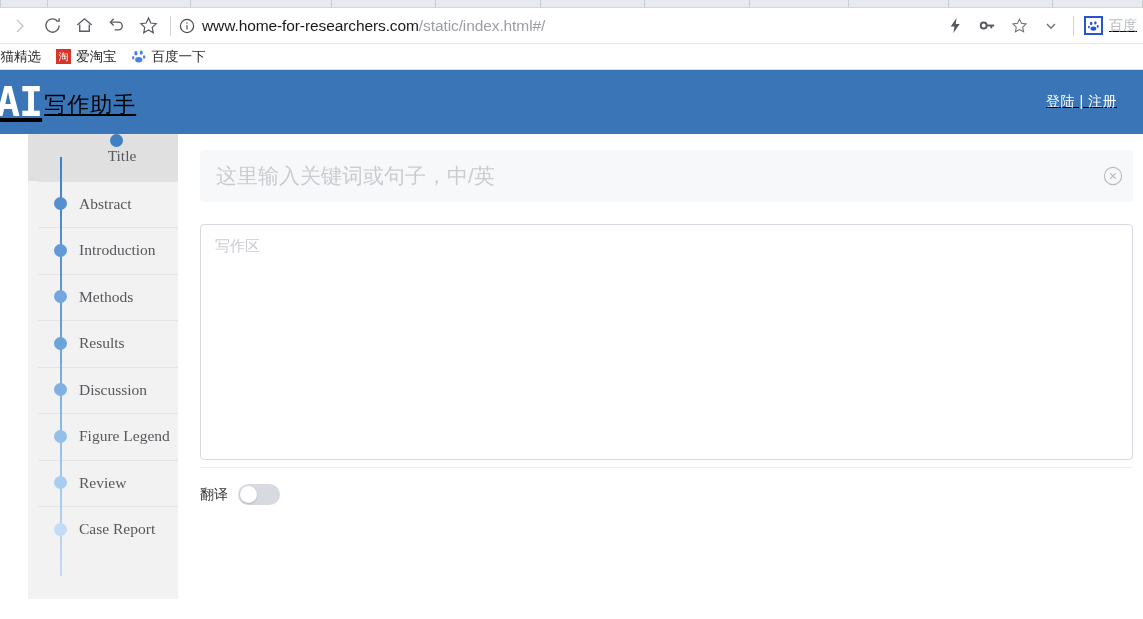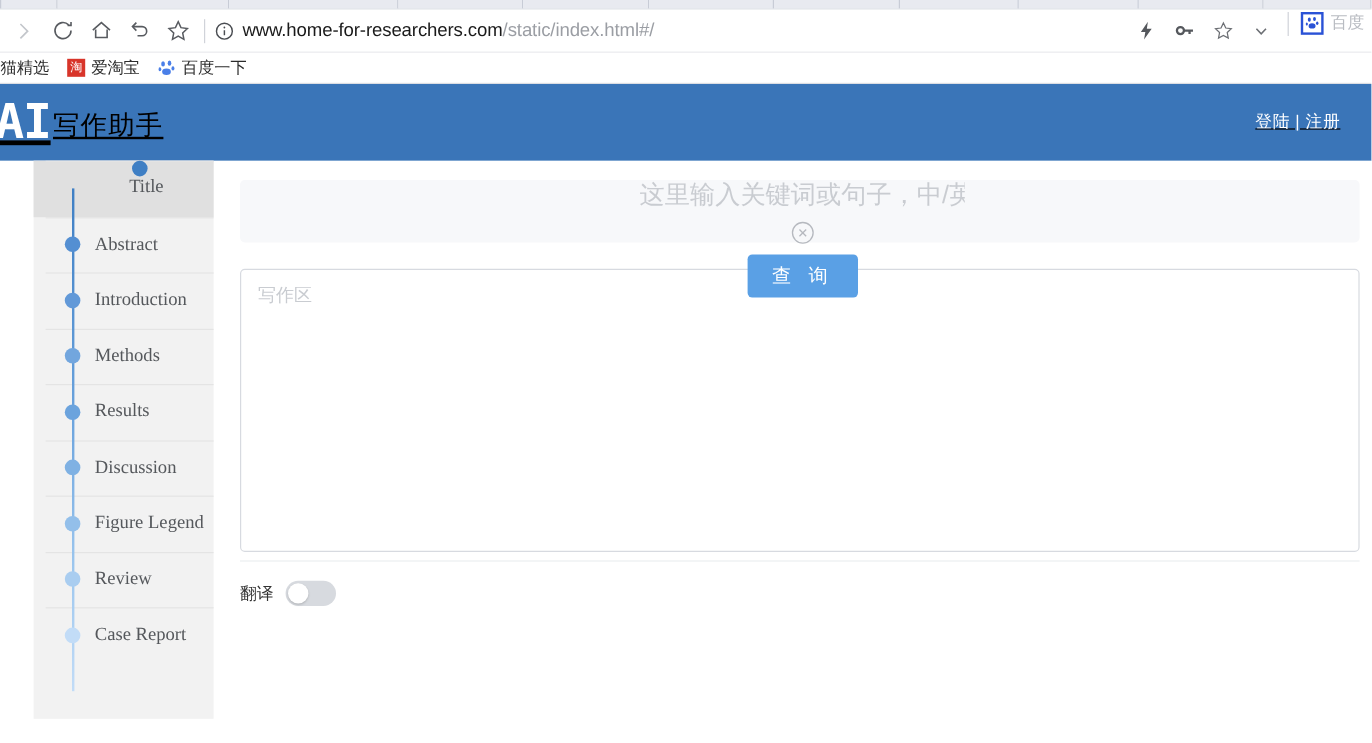--- a/index.html
+++ b/index.html
@@ -59,21 +59,21 @@
     padding-left: 2px;
   }
   .url-text {
     font-size: 15.5px;
     color: #1a1a1a;
     white-space: nowrap;
     letter-spacing: -0.1px;
   }
   .url-text .dim { color: #9b9ea4; }
   .tb-right {
-    display: flex; align-items: flex-start; flex: none;
+    display: flex; align-items: center; flex: none; text-decoration: underline;
   }
   .baidu-chip {
     display: flex; align-items: center; gap: 6px;
     margin-left: 4px;
   }
   .baidu-box {
     width: 19px; height: 19px;
     border: 2px solid #2a52d6;
     display: flex; align-items: center; justify-content: center;
     background: #fff;
@@ -202,21 +202,20 @@
     min-width: 0;
   }
   .searchrow {
     display: flex;
     align-items: center;
     height: 52px;
     background: #f7f8fa;
     border-radius: 4px;
     padding: 0 10px 0 14px;
     gap: 8px;
-    flex-direction: column;
   }
   .search-input {
     flex: 1 1 auto;
     border: none;
     outline: none;
     background: transparent;
     font-size: 21px;
     color: #333;
     font-family: "Liberation Sans", sans-serif;
     min-width: 0;
@@ -474,21 +473,20 @@
 
     <div class="searchrow">
       <input class="search-input" type="text" placeholder="这里输入关键词或句子，中/英" style="">
       <span class="clear-btn">
         <svg width="20" height="20" viewBox="0 0 20 20" fill="none" stroke="#b6b9bf" stroke-width="1.1">
           <circle cx="10" cy="10" r="8.6"></circle>
           <line x1="7.2" y1="7.2" x2="12.8" y2="12.8"></line>
           <line x1="12.8" y1="7.2" x2="7.2" y2="12.8"></line>
         </svg>
       </span>
-      <button class="query-btn">查 询</button>
     </div>
 
     <textarea class="writearea" placeholder="写作区" style=""></textarea>
 
     <div class="divider-line"></div>
 
     <div class="transrow">
       <span class="trans-label">翻译</span>
       <span class="switch">
         <span class="knob"></span>

